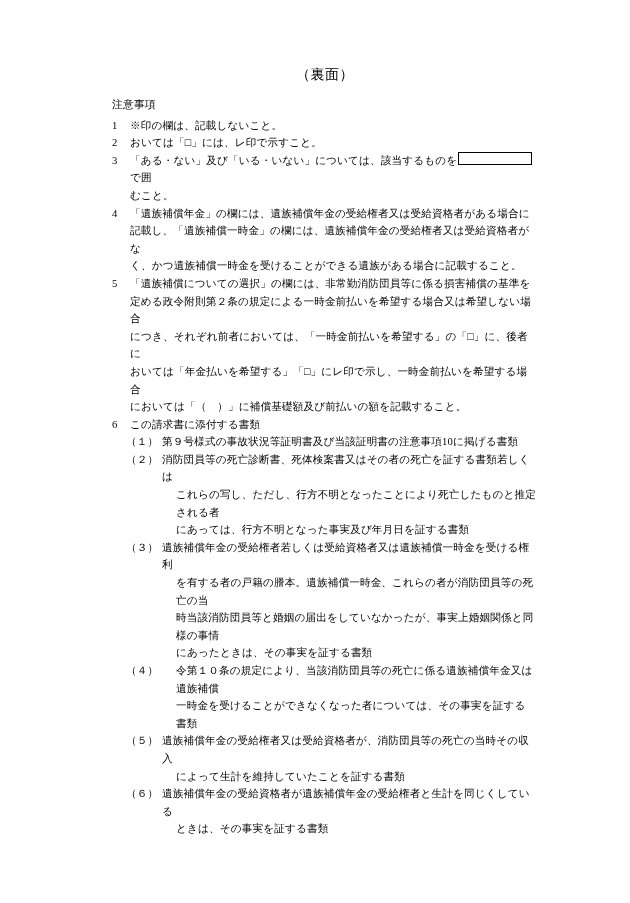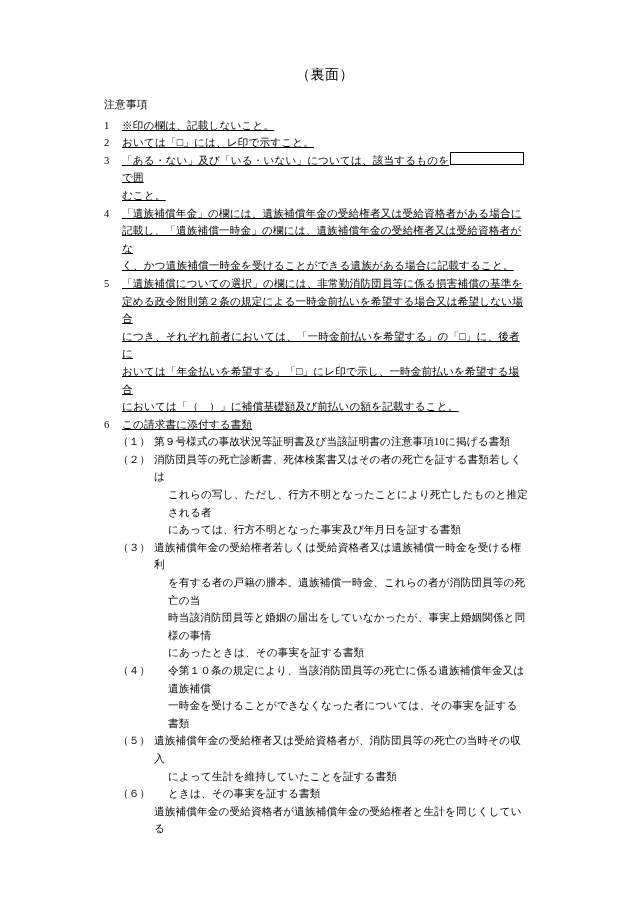--- a/index.html
+++ b/index.html
@@ -28,21 +28,21 @@
     position: absolute;
     top: 66px;
     left: 10px;
     width: 630px;
     text-align: center;
     font-size: 14px;
     letter-spacing: 0.5px;
   }
   .body-block {
     position: absolute;
-    left: 104px;
+    left: 112px;
     top: 96px;
     width: 424px;
     font-size: 10.6px;
     line-height: 17.6px;
     letter-spacing: 0.15px;
   }
   .title {
     margin: 0 0 3px 0;
     font-size: 10.8px;
   }
@@ -52,21 +52,20 @@
     align-items: flex-start;
     margin: 0;
   }
   .num {
     flex: 0 0 auto;
     width: 18px;
     text-align: left;
   }
   .txt {
     flex: 1 1 auto;
-    text-decoration: underline;
   }
   .sub {
     display: flex;
     align-items: flex-start;
     margin: 0;
     padding-left: 14px;
   }
   .sub .lbl {
     flex: 0 0 auto;
     width: 36px;
@@ -184,19 +183,19 @@
       <span class="lbl">（５）</span>
       <span class="sbody">
         <div>遺族補償年金の受給権者又は受給資格者が、消防団員等の死亡の当時その収入</div>
         <div style="padding-left:14px">によって生計を維持していたことを証する書類</div>
       </span>
     </div>
 
     <div class="sub">
       <span class="lbl">（６）</span>
       <span class="sbody">
+        <div>遺族補償年金の受給資格者が遺族補償年金の受給権者と生計を同じくしている</div>
         <div style="padding-left:14px">ときは、その事実を証する書類</div>
-        <div>遺族補償年金の受給資格者が遺族補償年金の受給権者と生計を同じくしている</div>
       </span>
     </div>
 
   </div>
 </div>
 
 </body></html>

